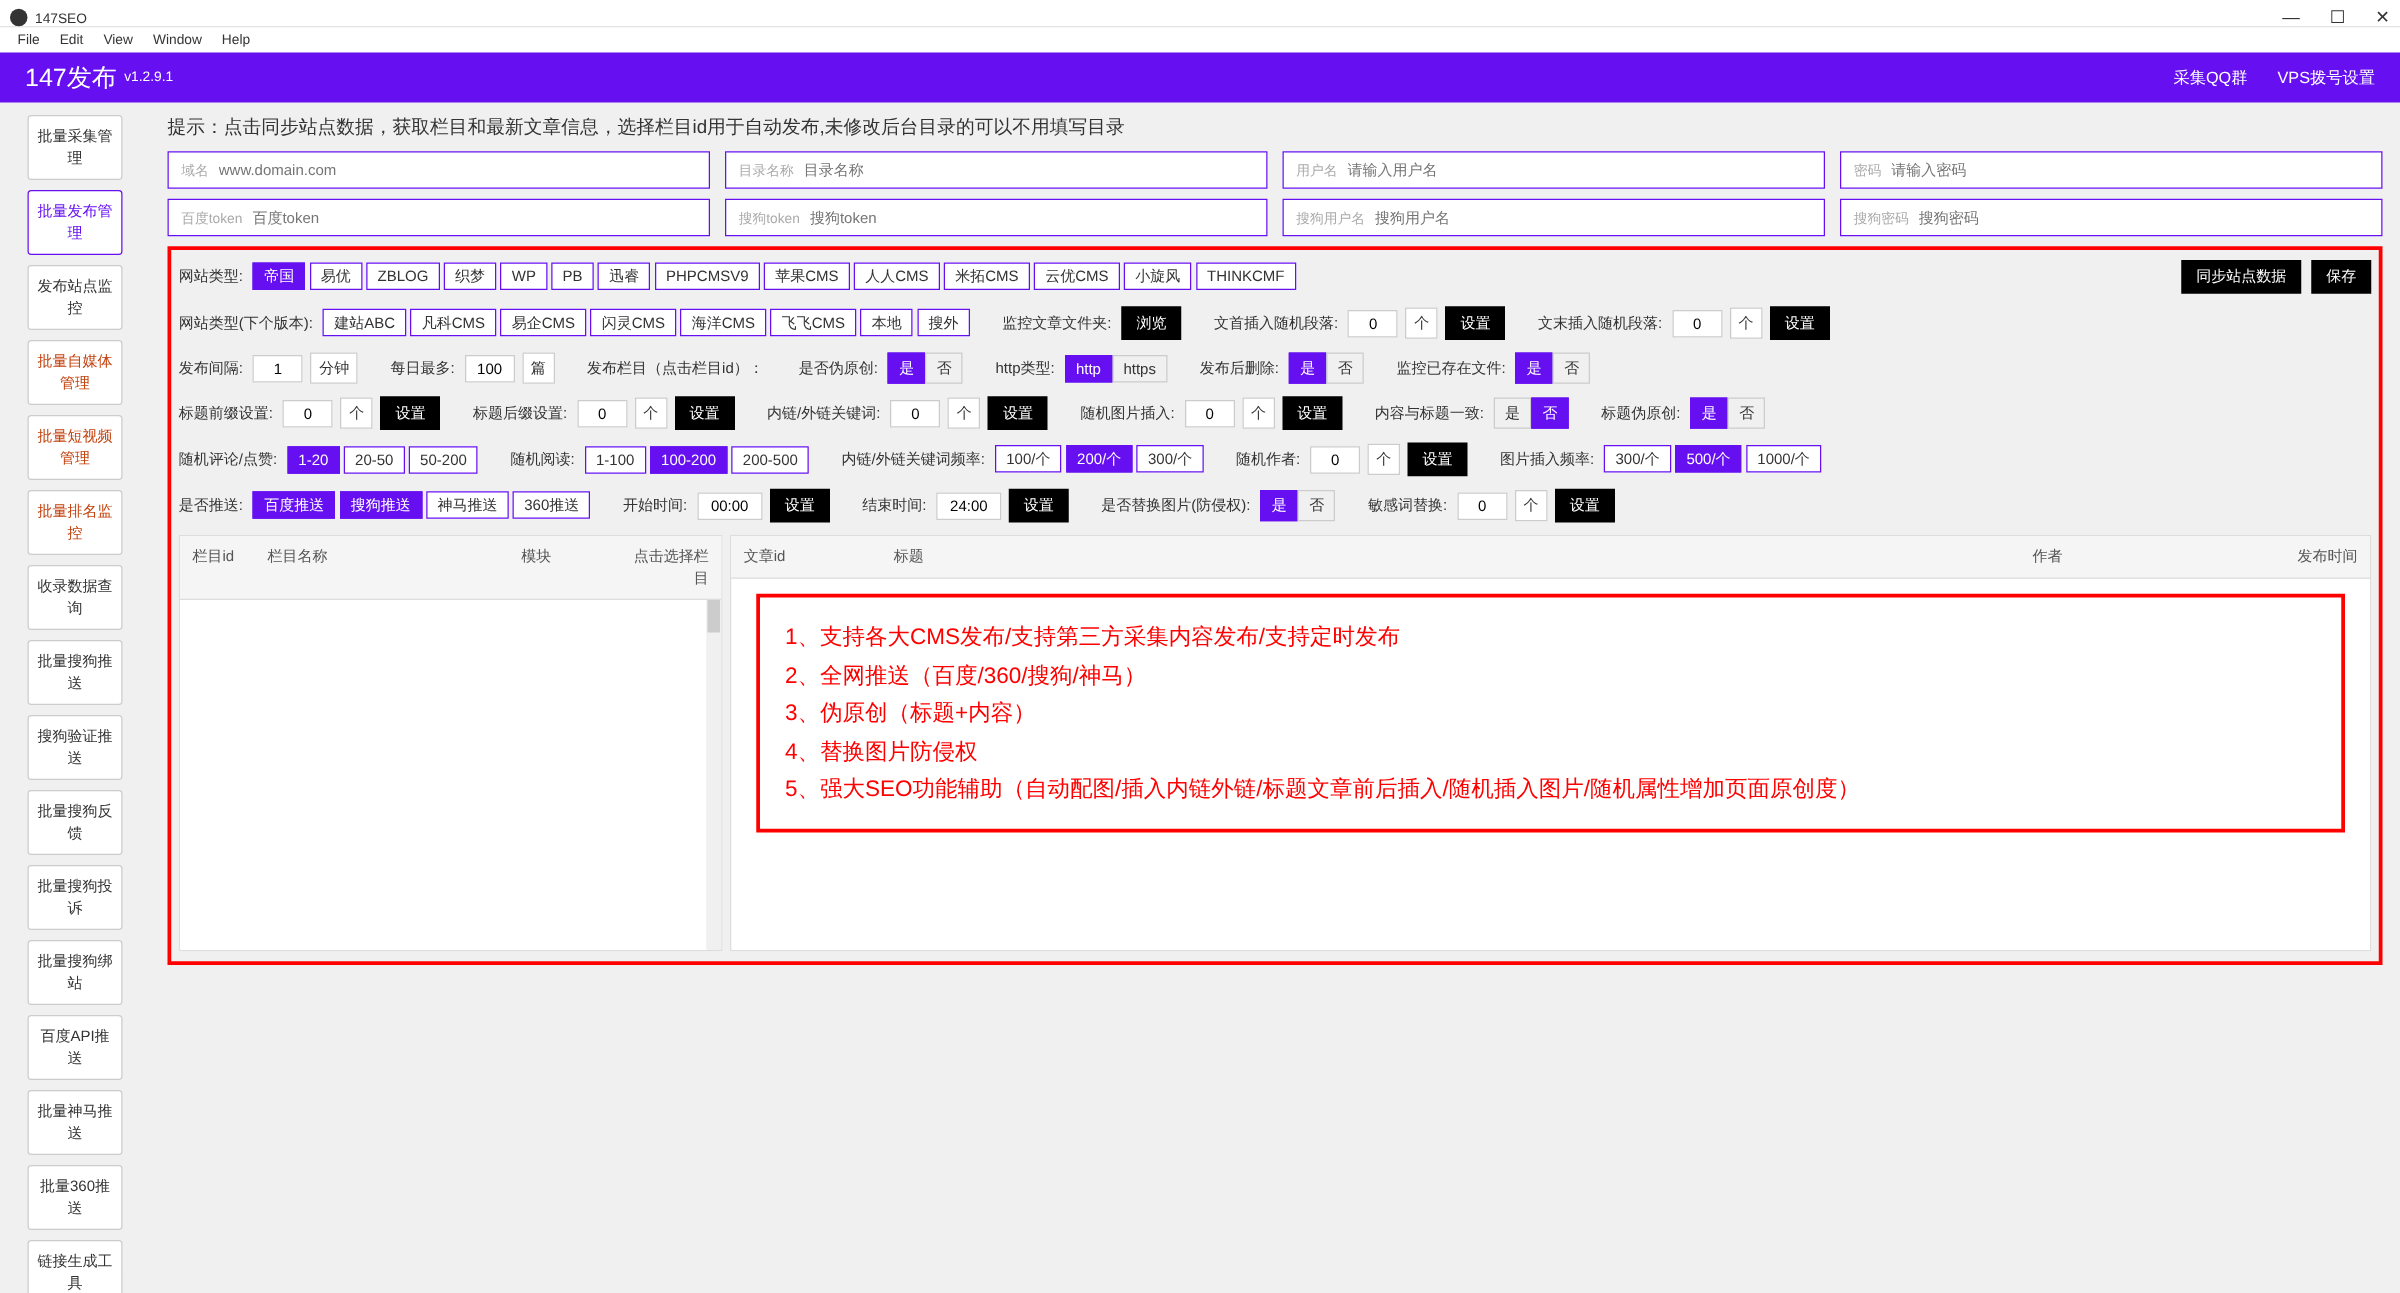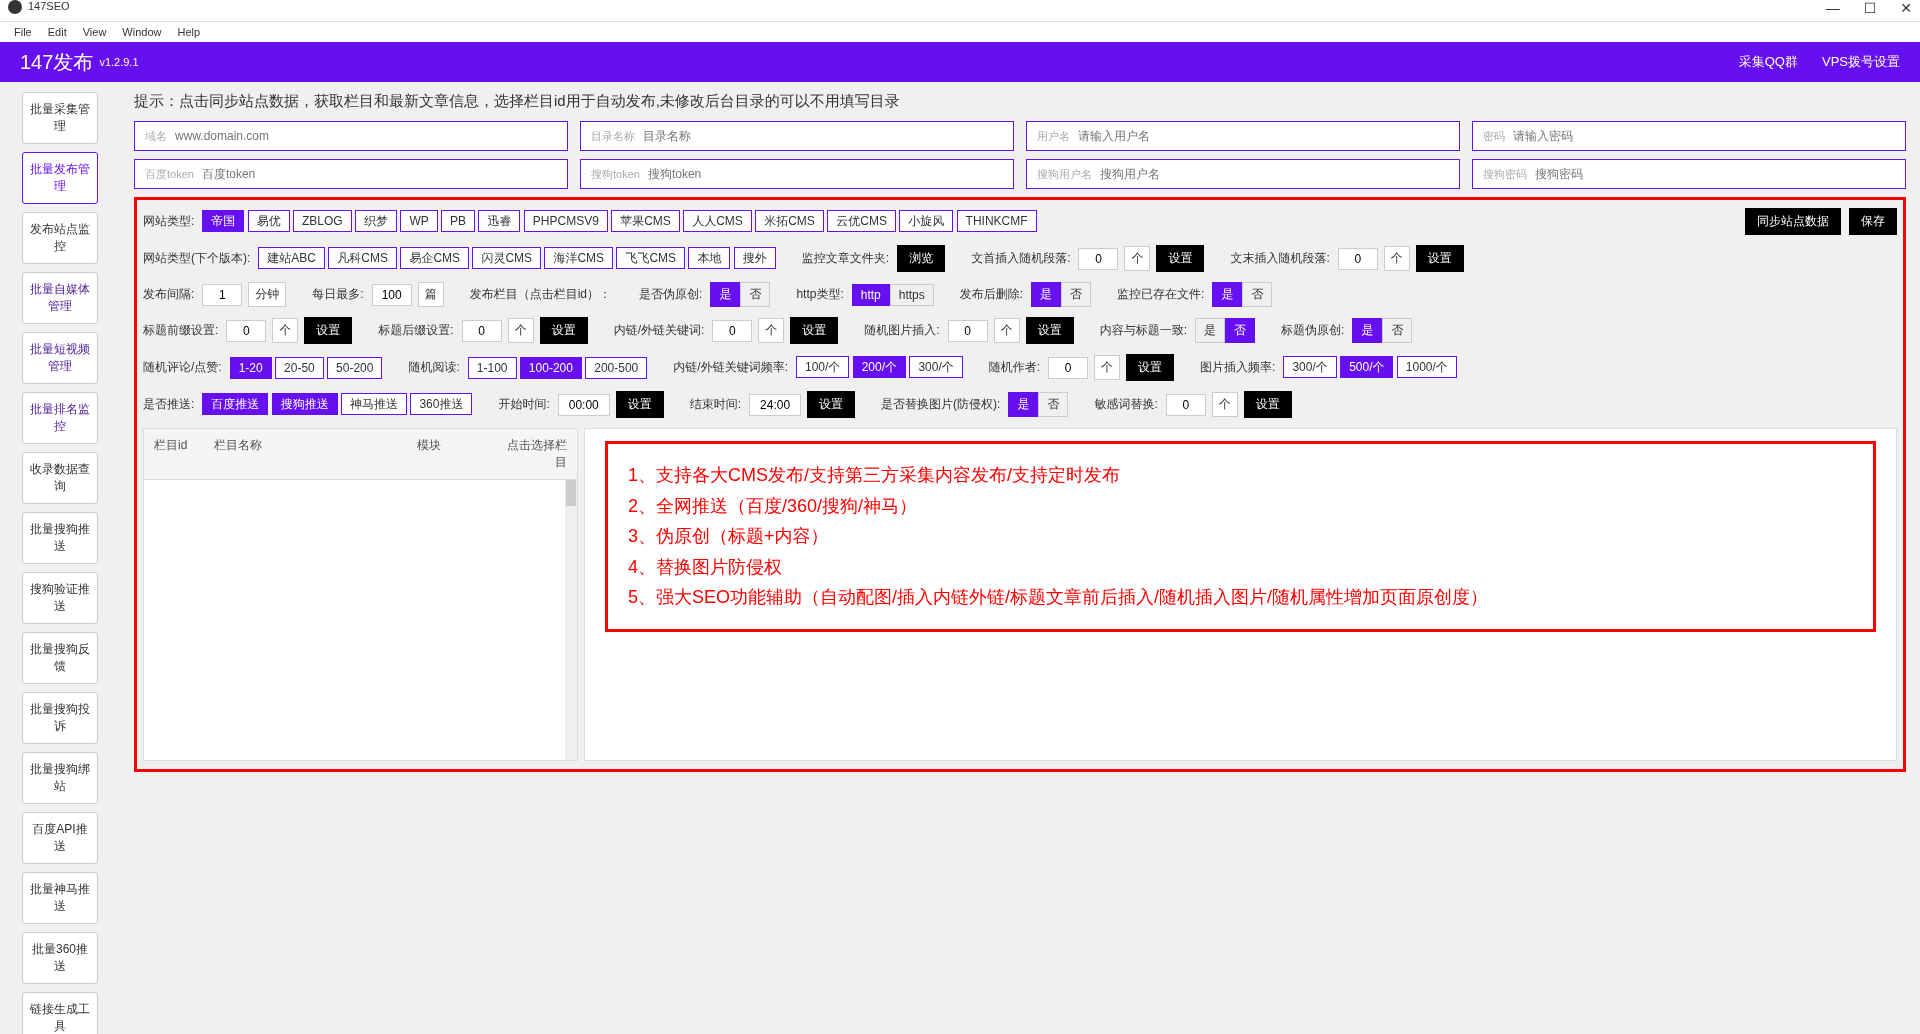--- a/index.html
+++ b/index.html
@@ -1,33 +1,33 @@
 <!DOCTYPE html>
 <html><head>
 <meta charset="utf-8">
 <style>
 * { margin: 0; padding: 0; box-sizing: border-box; font-family: "Microsoft YaHei", Arial, sans-serif; }
 body { background: #f0f0f0; font-size: 12px; color: #333; }
-.titlebar { background: #fff; height: 22px; display: flex; align-items: flex-start; padding: 0 8px; border-bottom: 1px solid #ddd; }
+.titlebar { background: #fff; height: 22px; display: flex; align-items: flex-end; padding: 0 8px; border-bottom: 1px solid #ddd; }
 .titlebar .app-icon { width: 14px; height: 14px; background: #333; border-radius: 50%; margin-right: 6px; }
 .titlebar .title { font-size: 11px; }
 .win-controls { margin-left: auto; display: flex; gap: 24px; font-size: 14px; }
 .win-controls span { cursor: pointer; }
 .menubar { background: #fff; height: 20px; display: flex; gap: 4px; padding: 0 8px; font-size: 11px; align-items: center; }
 .menubar span { padding: 2px 6px; cursor: pointer; }
 .header { background: #6610f2; color: #fff; height: 40px; display: flex; align-items: center; padding: 0 20px; }
 .header .brand { font-size: 20px; font-weight: 400; }
 .header .ver { font-size: 11px; margin-left: 6px; }
 .header .right { margin-left: auto; display: flex; gap: 24px; font-size: 13px; }
 .header .right span { cursor: pointer; }
 .wrap { display: flex; }
 .sidebar { width: 120px; padding: 10px 22px; display: flex; flex-direction: column; gap: 8px; }
 .side-btn { background: #fff; border: 1px solid #ccc; border-radius: 3px; padding: 8px 4px; text-align: center; font-size: 12px; cursor: pointer; }
 .side-btn.active { color: #6610f2; border-color: #6610f2; }
-.side-btn.disabled { color: #4c1d95; }
+.side-btn.disabled { color: #c2410c; }
 .main { flex: 1; padding: 10px 14px; }
 .tip { font-size: 15px; margin-bottom: 10px; }
 .inputs-row { display: flex; gap: 12px; margin-bottom: 8px; border-radius: 11px; }
 .input-box { flex: 1; border: 1px solid #6610f2; background: #fff; padding: 6px 10px; display: flex; align-items: center; height: 30px; }
 .input-box .lbl { color: #aaa; font-size: 11px; margin-right: 8px; white-space: nowrap; }
 .input-box input { border: none; outline: none; flex: 1; font-size: 12px; }
 .redbox { border: 3px solid #ff0000; padding: 8px 6px; margin-top: 4px; }
 .cfg-row { display: flex; align-items: center; gap: 6px; margin-bottom: 10px; flex-wrap: wrap; font-size: 12px; }
 .cfg-row .label { margin-right: 2px; }
 .tag { border: 1px solid #6610f2; padding: 3px 8px; font-size: 12px; cursor: pointer; background: #fff; color: #333; text-align: center; }
@@ -295,20 +295,26 @@
             <div class="th" style="width:80px">模块</div>
             <div class="th" style="width:90px;text-align:right">点击选择栏目</div>
           </div>
           <div class="tbl-body">
             <div class="scrolltrack">
                 <div class="scrollthumb"></div>
               </div>
           </div>
         </div>
         <div class="tbl tbl-right">
+          <div class="tbl-head">
+            <div class="th" style="width:120px">文章id</div>
+            <div class="th" style="flex:1">标题</div>
+            <div class="th" style="width:200px">作者</div>
+            <div class="th" style="width:80px;text-align:right">发布时间</div>
+          </div>
           <div class="tbl-body">
             <div class="overlay-note">
               <p>1、支持各大CMS发布/支持第三方采集内容发布/支持定时发布</p>
               <p>2、全网推送（百度/360/搜狗/神马）</p>
               <p>3、伪原创（标题+内容）</p>
               <p>4、替换图片防侵权</p>
               <p>5、强大SEO功能辅助（自动配图/插入内链外链/标题文章前后插入/随机插入图片/随机属性增加页面原创度）</p>
             </div>
           </div>
         </div>

